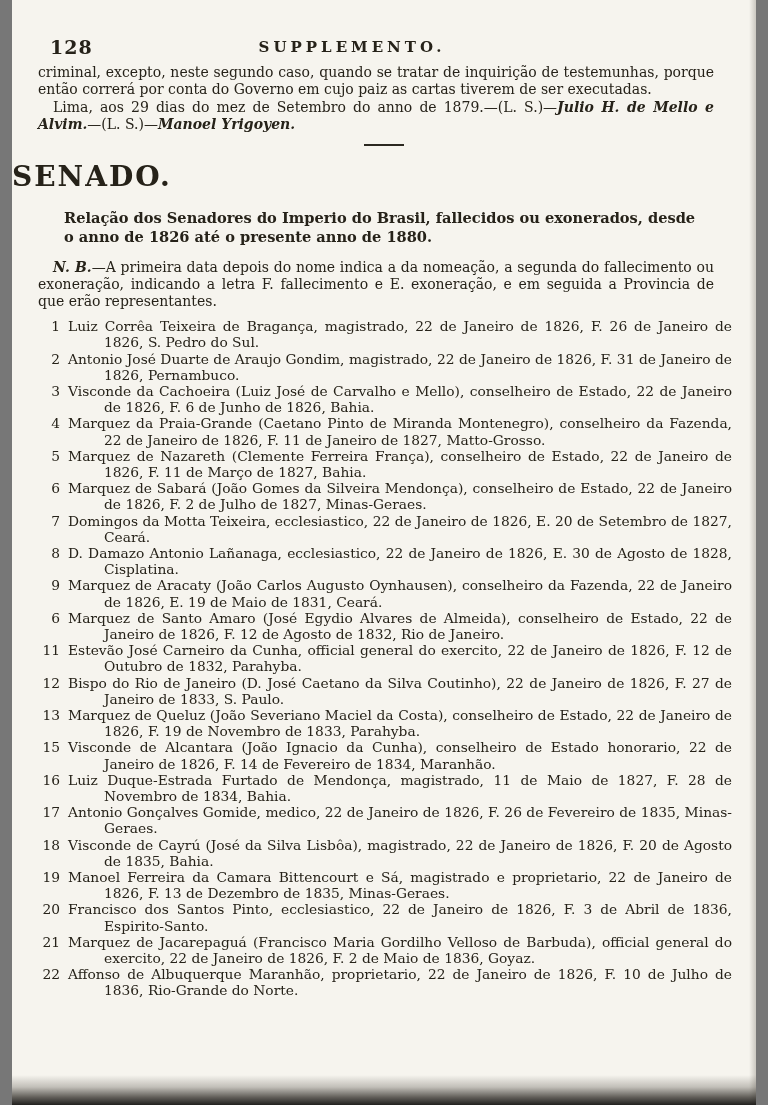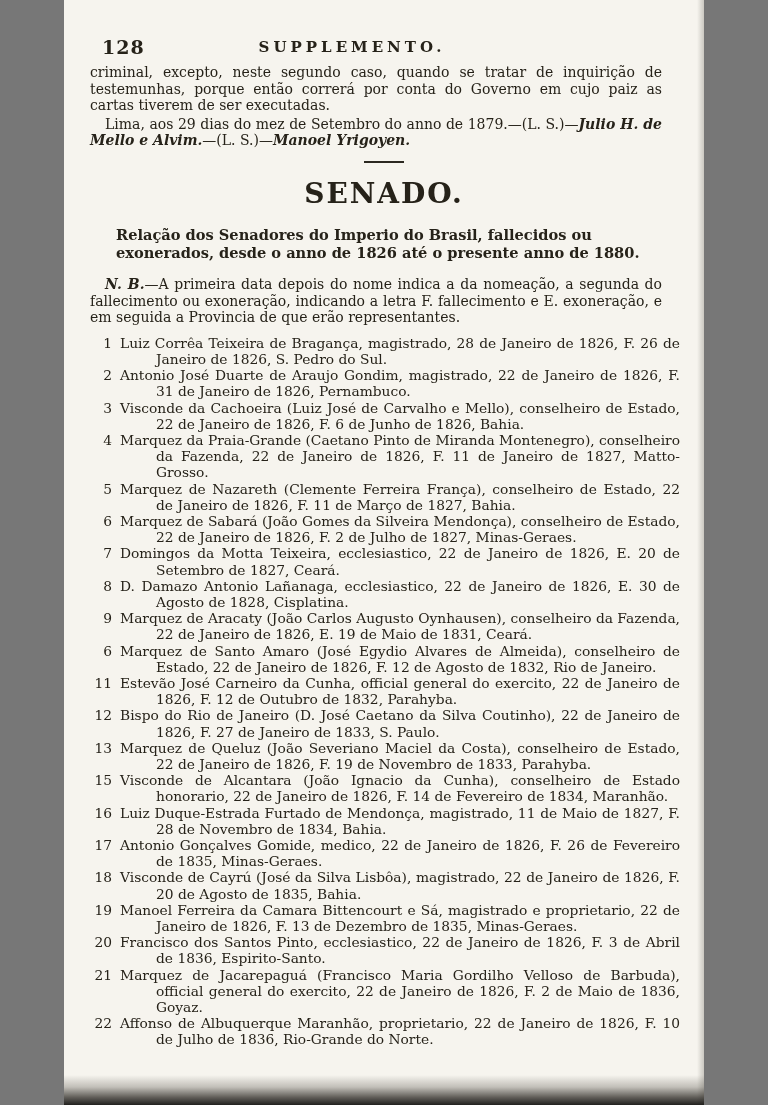--- a/index.html
+++ b/index.html
@@ -2,21 +2,21 @@
 <html><head>
 <meta charset="utf-8">
 <style>
   html, body {
     margin: 0;
     padding: 0;
     background: #777;
   }
   .page {
     position: relative;
-    width: 640px;
+    width: 744px;
     height: 1105px;
     margin: 0 auto;
     background: #f6f4ee;
     color: #262219;
     font-family: "DejaVu Serif", "Liberation Serif", serif;
     overflow: hidden;
     box-sizing: border-box;
   }
   
   .running-head {
@@ -56,21 +56,21 @@
   
   .rule {
     width: 40px;
     height: 0;
     border-top: 2px solid #2b2820;
     margin: 12px auto 10px auto;
   }
   
   .senado-title {
     margin: 14px 0 16px 0;
-    text-align: center;
+    text-align: left;
     font-size: 28px;
     font-weight: bold;
     letter-spacing: 2px;
   }
   .subtitle {
     margin: 0 52px;
     text-align: left;
     font-size: 14.6px;
     font-weight: bold;
     line-height: 18.5px;
@@ -144,21 +144,21 @@
   <h1 class="senado-title">SENADO.</h1>
 
   <h2 class="subtitle">Relação dos Senadores do Imperio do Brasil, fallecidos ou exonerados, desde o anno de 1826 até o presente anno de 1880.</h2>
 
   <p class="body indent nb"><span class="sig">N. B.</span><span>—A primeira data depois do nome indica a da nomeação, a segunda do fallecimento ou exoneração, indicando a letra F. fallecimento e E. exoneração, e em seguida a Provincia de que erão representantes.</span></p>
 
   <ol class="senators">
 
       <li class="senator">
         <span class="num">1</span>
-        <span class="entry">Luiz Corrêa Teixeira de Bragança, magistrado, 28 de Janeiro de 1826, F. 26 de Janeiro de 1826, S. Pedro do Sul.</span>
+        <span class="entry">Luiz Corrêa Teixeira de Bragança, magistrado, 22 de Janeiro de 1826, F. 26 de Janeiro de 1826, S. Pedro do Sul.</span>
       </li>
 
       <li class="senator">
         <span class="num">2</span>
         <span class="entry">Antonio José Duarte de Araujo Gondim, magistrado, 22 de Janeiro de 1826, F. 31 de Janeiro de 1826, Pernambuco.</span>
       </li>
 
       <li class="senator">
         <span class="num">3</span>
         <span class="entry">Visconde da Cachoeira (Luiz José de Carvalho e Mello), conselheiro de Estado, 22 de Janeiro de 1826, F. 6 de Junho de 1826, Bahia.</span>

